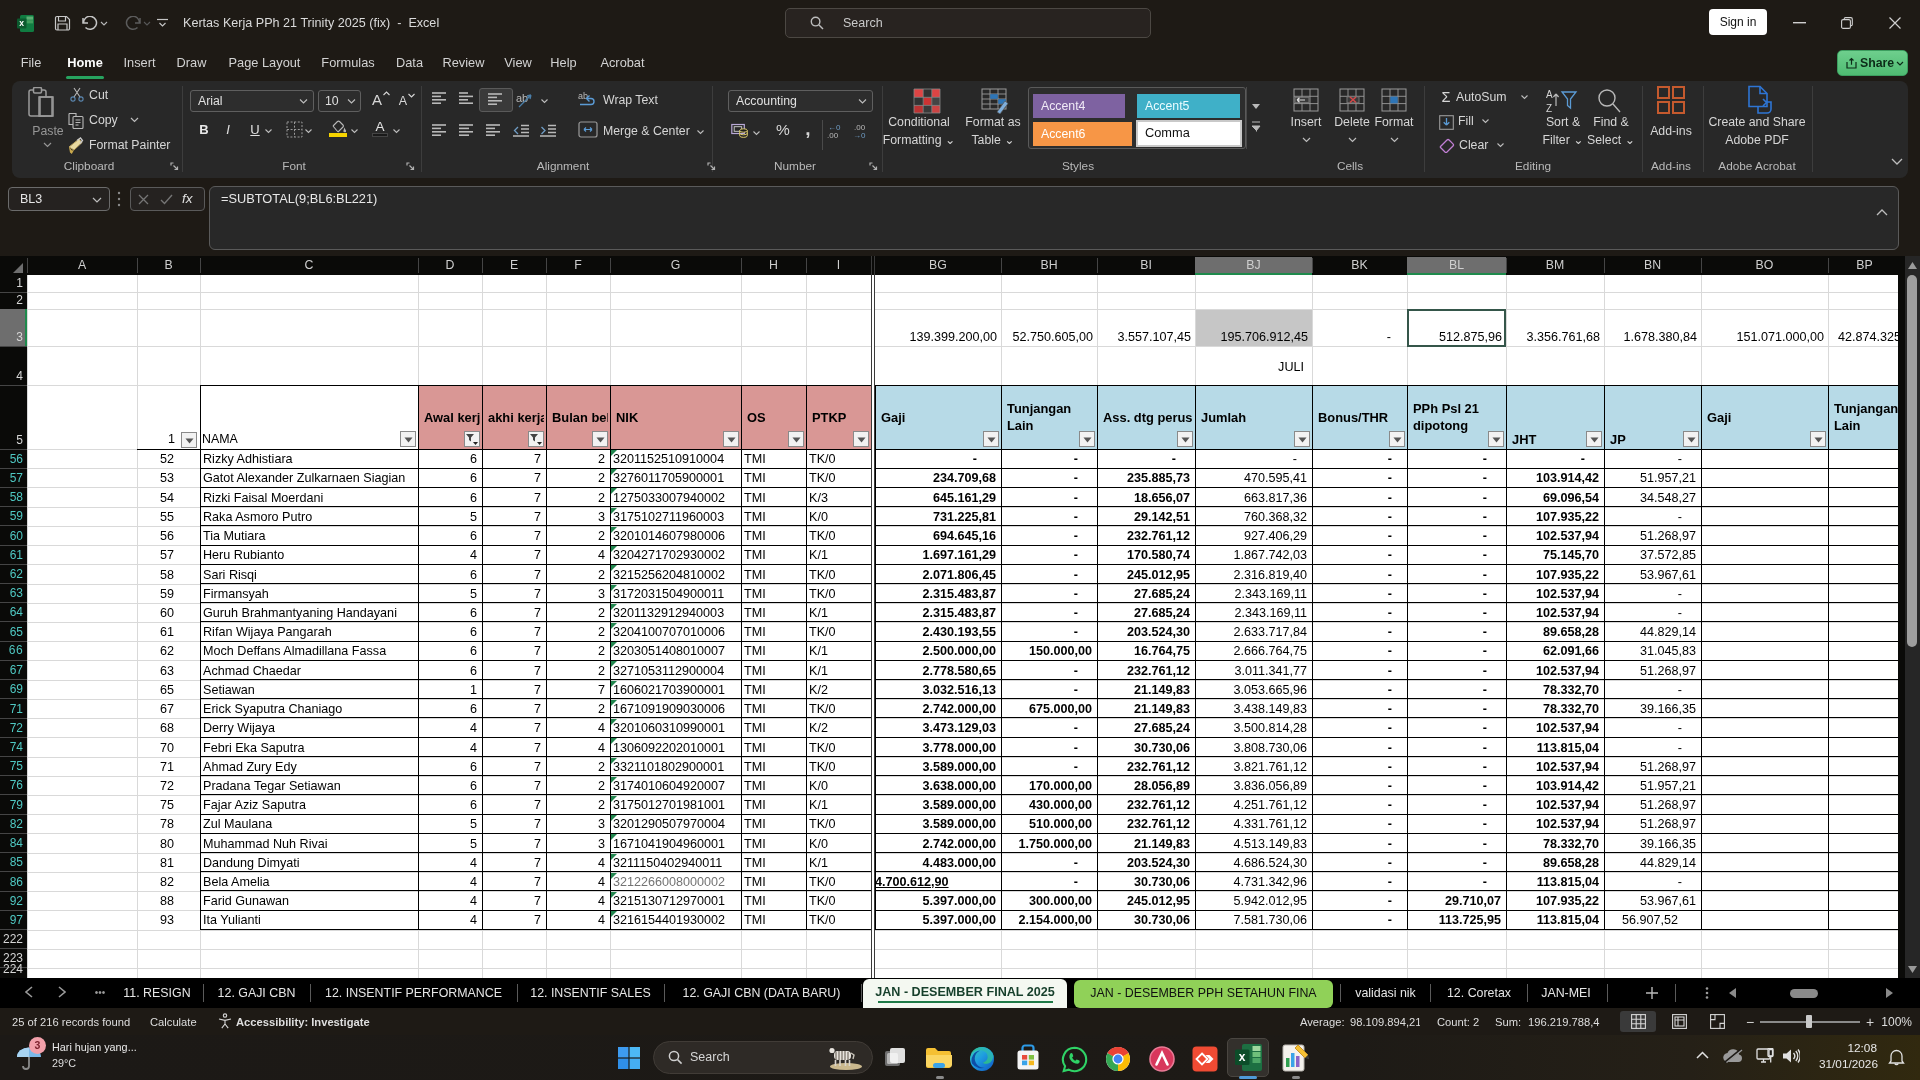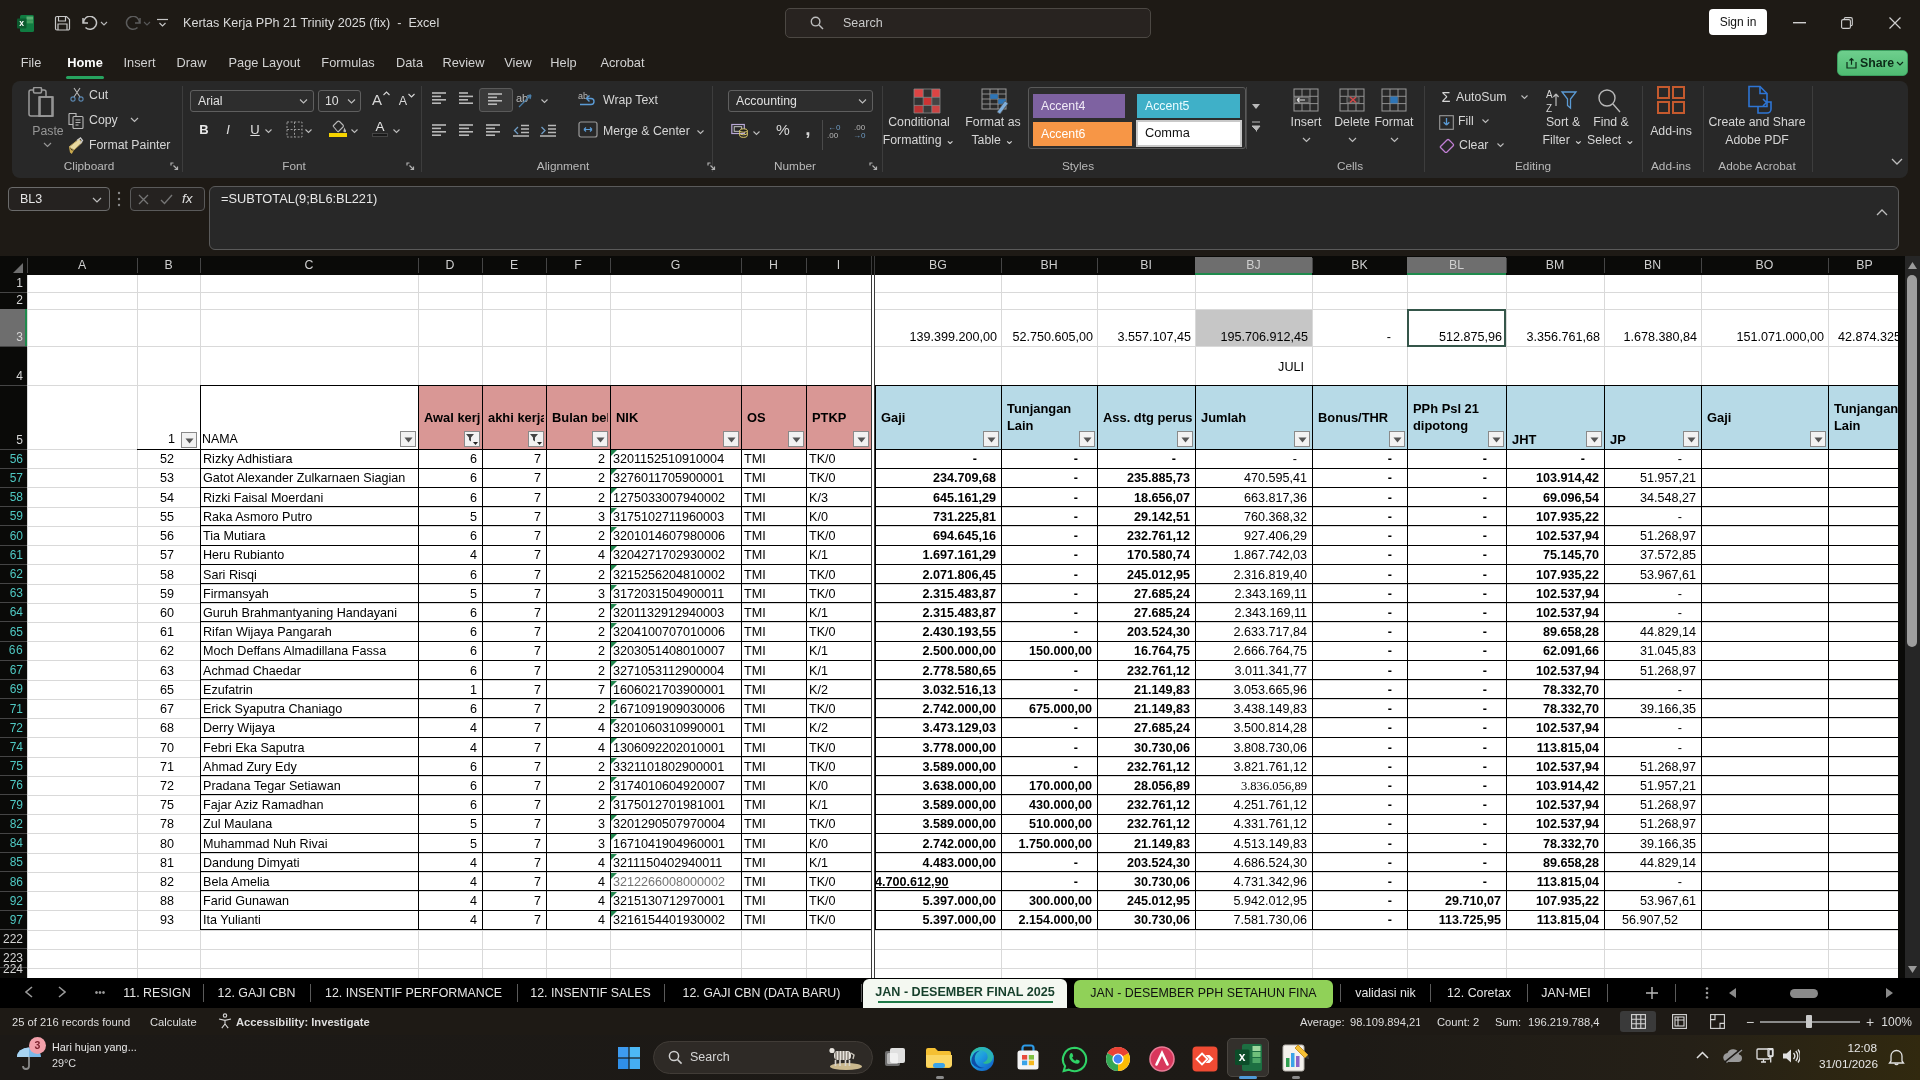--- a/index.html
+++ b/index.html
@@ -972,21 +972,21 @@
 <div style="position:absolute;left:809px;top:662.6200000000003px;width:60px;height:16.72px;font-size:12.6px;color:#000;font-weight:400;text-align:left;line-height:16.72px;white-space:nowrap;overflow:hidden;">K/1</div>
 <div style="position:absolute;left:875px;top:662.6200000000003px;width:121px;height:16.72px;font-size:12.6px;color:#000;font-weight:700;text-align:right;line-height:16.72px;white-space:nowrap;overflow:hidden;">2.778.580,65</div>
 <div style="position:absolute;left:1001px;top:662.6200000000003px;width:77px;height:16.72px;font-size:12.6px;color:#000;font-weight:700;text-align:right;line-height:16.72px;white-space:nowrap;overflow:hidden;">-</div>
 <div style="position:absolute;left:1097px;top:662.6200000000003px;width:93px;height:16.72px;font-size:12.6px;color:#000;font-weight:700;text-align:right;line-height:16.72px;white-space:nowrap;overflow:hidden;">232.761,12</div>
 <div style="position:absolute;left:1195px;top:662.6200000000003px;width:112px;height:16.72px;font-size:12.6px;color:#000;font-weight:400;text-align:right;line-height:16.72px;white-space:nowrap;overflow:hidden;">3.011.341,77</div>
 <div style="position:absolute;left:1312px;top:662.6200000000003px;width:80px;height:16.72px;font-size:12.6px;color:#000;font-weight:700;text-align:right;line-height:16.72px;white-space:nowrap;overflow:hidden;">-</div>
 <div style="position:absolute;left:1407px;top:662.6200000000003px;width:80px;height:16.72px;font-size:12.6px;color:#000;font-weight:700;text-align:right;line-height:16.72px;white-space:nowrap;overflow:hidden;">-</div>
 <div style="position:absolute;left:1506px;top:662.6200000000003px;width:93px;height:16.72px;font-size:12.6px;color:#000;font-weight:700;text-align:right;line-height:16.72px;white-space:nowrap;overflow:hidden;">102.537,94</div>
 <div style="position:absolute;left:1604px;top:662.6200000000003px;width:92px;height:16.72px;font-size:12.6px;color:#000;font-weight:400;text-align:right;line-height:16.72px;white-space:nowrap;overflow:hidden;">51.268,97</div>
 <div style="position:absolute;left:137px;top:681.8400000000004px;width:37px;height:16.72px;font-size:12.6px;color:#000;font-weight:400;text-align:right;line-height:16.72px;white-space:nowrap;overflow:hidden;">65</div>
-<div style="position:absolute;left:203px;top:681.8400000000004px;width:212px;height:16.72px;font-size:12.6px;color:#000;font-weight:400;text-align:left;line-height:16.72px;white-space:nowrap;overflow:hidden;">Ezufatrin</div>
+<div style="position:absolute;left:203px;top:681.8400000000004px;width:212px;height:16.72px;font-size:12.6px;color:#000;font-weight:400;text-align:left;line-height:16.72px;white-space:nowrap;overflow:hidden;">Setiawan</div>
 <div style="position:absolute;left:418px;top:681.8400000000004px;width:59px;height:16.72px;font-size:12.6px;color:#000;font-weight:400;text-align:right;line-height:16.72px;white-space:nowrap;overflow:hidden;">1</div>
 <div style="position:absolute;left:482px;top:681.8400000000004px;width:59px;height:16.72px;font-size:12.6px;color:#000;font-weight:400;text-align:right;line-height:16.72px;white-space:nowrap;overflow:hidden;">7</div>
 <div style="position:absolute;left:546px;top:681.8400000000004px;width:59px;height:16.72px;font-size:12.6px;color:#000;font-weight:400;text-align:right;line-height:16.72px;white-space:nowrap;overflow:hidden;">7</div>
 <div style="position:absolute;left:613px;top:681.8400000000004px;width:125px;height:16.72px;font-size:12.6px;color:#000;font-weight:400;text-align:left;line-height:16.72px;white-space:nowrap;overflow:hidden;">1606021703900001</div>
 <svg class="ab" style="left:611px;top:680.6400000000003px" width="6" height="6" viewBox="0 0 6 6">
     <path d="M0 0 h6 l-6 6 z" fill="#21864e"></path>
   </svg>
 <div style="position:absolute;left:744px;top:681.8400000000004px;width:60px;height:16.72px;font-size:12.6px;color:#000;font-weight:400;text-align:left;line-height:16.72px;white-space:nowrap;overflow:hidden;">TMI</div>
 <div style="position:absolute;left:809px;top:681.8400000000004px;width:60px;height:16.72px;font-size:12.6px;color:#000;font-weight:400;text-align:left;line-height:16.72px;white-space:nowrap;overflow:hidden;">K/2</div>
 <div style="position:absolute;left:875px;top:681.8400000000004px;width:121px;height:16.72px;font-size:12.6px;color:#000;font-weight:700;text-align:right;line-height:16.72px;white-space:nowrap;overflow:hidden;">3.032.516,13</div>
@@ -1080,27 +1080,27 @@
 <div style="position:absolute;left:546px;top:777.9400000000005px;width:59px;height:16.72px;font-size:12.6px;color:#000;font-weight:400;text-align:right;line-height:16.72px;white-space:nowrap;overflow:hidden;">2</div>
 <div style="position:absolute;left:613px;top:777.9400000000005px;width:125px;height:16.72px;font-size:12.6px;color:#000;font-weight:400;text-align:left;line-height:16.72px;white-space:nowrap;overflow:hidden;">3174010604920007</div>
 <svg class="ab" style="left:611px;top:776.7400000000005px" width="6" height="6" viewBox="0 0 6 6">
     <path d="M0 0 h6 l-6 6 z" fill="#21864e"></path>
   </svg>
 <div style="position:absolute;left:744px;top:777.9400000000005px;width:60px;height:16.72px;font-size:12.6px;color:#000;font-weight:400;text-align:left;line-height:16.72px;white-space:nowrap;overflow:hidden;">TMI</div>
 <div style="position:absolute;left:809px;top:777.9400000000005px;width:60px;height:16.72px;font-size:12.6px;color:#000;font-weight:400;text-align:left;line-height:16.72px;white-space:nowrap;overflow:hidden;">K/0</div>
 <div style="position:absolute;left:875px;top:777.9400000000005px;width:121px;height:16.72px;font-size:12.6px;color:#000;font-weight:700;text-align:right;line-height:16.72px;white-space:nowrap;overflow:hidden;">3.638.000,00</div>
 <div style="position:absolute;left:1001px;top:777.9400000000005px;width:91px;height:16.72px;font-size:12.6px;color:#000;font-weight:700;text-align:right;line-height:16.72px;white-space:nowrap;overflow:hidden;">170.000,00</div>
 <div style="position:absolute;left:1097px;top:777.9400000000005px;width:93px;height:16.72px;font-size:12.6px;color:#000;font-weight:700;text-align:right;line-height:16.72px;white-space:nowrap;overflow:hidden;">28.056,89</div>
-<div style="position:absolute;left:1195px;top:777.9400000000005px;width:112px;height:16.72px;font-size:12.6px;color:#000;font-weight:400;text-align:right;line-height:16.72px;white-space:nowrap;overflow:hidden;font-family:Liberation Serif, serif;">3.836.056,89</div>
+<div style="position:absolute;left:1195px;top:777.9400000000005px;width:112px;height:16.72px;font-size:12.6px;color:#000;font-weight:400;text-align:right;line-height:16.72px;white-space:nowrap;overflow:hidden;">3.836.056,89</div>
 <div style="position:absolute;left:1312px;top:777.9400000000005px;width:80px;height:16.72px;font-size:12.6px;color:#000;font-weight:700;text-align:right;line-height:16.72px;white-space:nowrap;overflow:hidden;">-</div>
 <div style="position:absolute;left:1407px;top:777.9400000000005px;width:80px;height:16.72px;font-size:12.6px;color:#000;font-weight:700;text-align:right;line-height:16.72px;white-space:nowrap;overflow:hidden;">-</div>
 <div style="position:absolute;left:1506px;top:777.9400000000005px;width:93px;height:16.72px;font-size:12.6px;color:#000;font-weight:700;text-align:right;line-height:16.72px;white-space:nowrap;overflow:hidden;">103.914,42</div>
 <div style="position:absolute;left:1604px;top:777.9400000000005px;width:92px;height:16.72px;font-size:12.6px;color:#000;font-weight:400;text-align:right;line-height:16.72px;white-space:nowrap;overflow:hidden;">51.957,21</div>
 <div style="position:absolute;left:137px;top:797.1600000000005px;width:37px;height:16.72px;font-size:12.6px;color:#000;font-weight:400;text-align:right;line-height:16.72px;white-space:nowrap;overflow:hidden;">75</div>
-<div style="position:absolute;left:203px;top:797.1600000000005px;width:212px;height:16.72px;font-size:12.6px;color:#000;font-weight:400;text-align:left;line-height:16.72px;white-space:nowrap;overflow:hidden;">Fajar Aziz Ramadhan</div>
+<div style="position:absolute;left:203px;top:797.1600000000005px;width:212px;height:16.72px;font-size:12.6px;color:#000;font-weight:400;text-align:left;line-height:16.72px;white-space:nowrap;overflow:hidden;">Fajar Aziz Saputra</div>
 <div style="position:absolute;left:418px;top:797.1600000000005px;width:59px;height:16.72px;font-size:12.6px;color:#000;font-weight:400;text-align:right;line-height:16.72px;white-space:nowrap;overflow:hidden;">6</div>
 <div style="position:absolute;left:482px;top:797.1600000000005px;width:59px;height:16.72px;font-size:12.6px;color:#000;font-weight:400;text-align:right;line-height:16.72px;white-space:nowrap;overflow:hidden;">7</div>
 <div style="position:absolute;left:546px;top:797.1600000000005px;width:59px;height:16.72px;font-size:12.6px;color:#000;font-weight:400;text-align:right;line-height:16.72px;white-space:nowrap;overflow:hidden;">2</div>
 <div style="position:absolute;left:613px;top:797.1600000000005px;width:125px;height:16.72px;font-size:12.6px;color:#000;font-weight:400;text-align:left;line-height:16.72px;white-space:nowrap;overflow:hidden;">3175012701981001</div>
 <svg class="ab" style="left:611px;top:795.9600000000005px" width="6" height="6" viewBox="0 0 6 6">
     <path d="M0 0 h6 l-6 6 z" fill="#21864e"></path>
   </svg>
 <div style="position:absolute;left:744px;top:797.1600000000005px;width:60px;height:16.72px;font-size:12.6px;color:#000;font-weight:400;text-align:left;line-height:16.72px;white-space:nowrap;overflow:hidden;">TMI</div>
 <div style="position:absolute;left:809px;top:797.1600000000005px;width:60px;height:16.72px;font-size:12.6px;color:#000;font-weight:400;text-align:left;line-height:16.72px;white-space:nowrap;overflow:hidden;">K/1</div>
 <div style="position:absolute;left:875px;top:797.1600000000005px;width:121px;height:16.72px;font-size:12.6px;color:#000;font-weight:700;text-align:right;line-height:16.72px;white-space:nowrap;overflow:hidden;">3.589.000,00</div>

